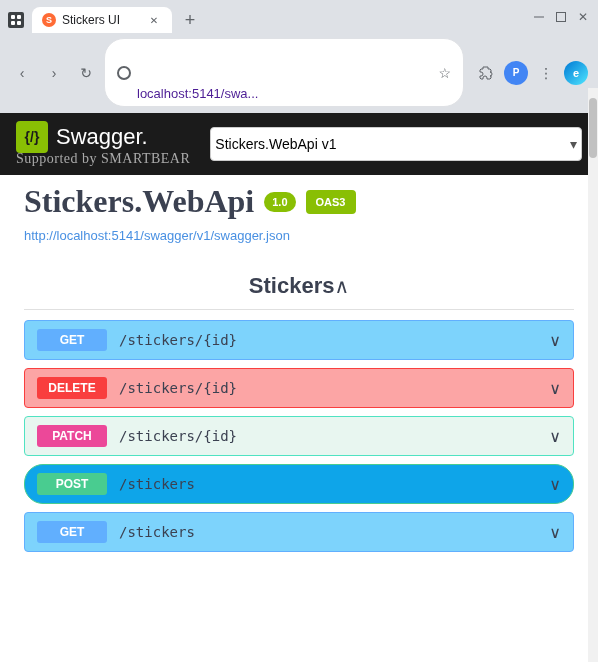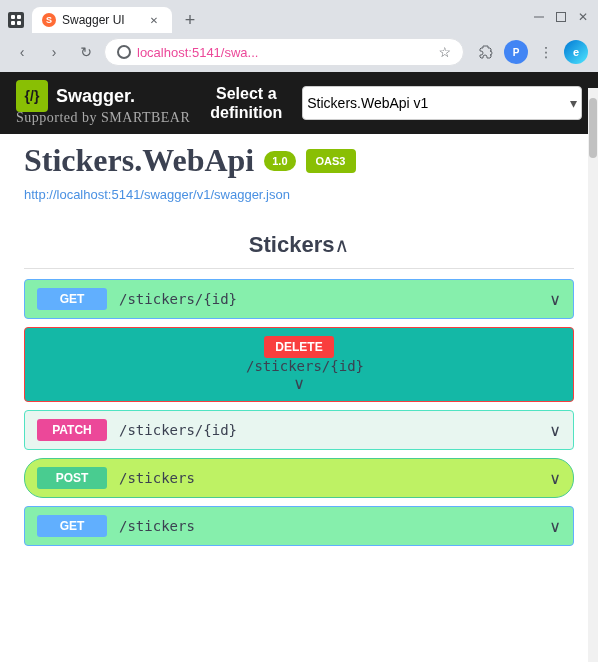--- a/index.html
+++ b/index.html
@@ -81,21 +81,21 @@
     .address-field {
       flex: 1; display: flex; align-items: center;
       background: #fff; border-radius: 20px;
       padding: 5px 12px; gap: 6px;
       border: 1px solid #dfe1e5;
     }
     .address-icon {
       width: 14px; height: 14px; border: 2px solid #5f6368; border-radius: 50%;
       flex-shrink: 0;
     }
-    .address-text { font-size: 13px; color: #ec4899; flex: 1; }
+    .address-text { font-size: 13px; color: #4c1d95; flex: 1; margin-top: 42px; }
     .star-icon { font-size: 14px; color: #5f6368; }
     .toolbar-icons {
       display: flex; align-items: center; gap: 2px; margin-left: 4px;
     }
     .toolbar-icon {
       width: 28px; height: 28px; border-radius: 50%;
       display: flex; align-items: center; justify-content: center;
       font-size: 14px; color: #5f6368; cursor: pointer;
     }
     .profile-avatar {
@@ -124,21 +124,21 @@
     }
     .swagger-logo-main {
       display: flex; align-items: center; gap: 8px;
     }
     .swagger-logo-icon {
       width: 32px; height: 32px; background: #89bf04; border-radius: 4px;
       display: flex; align-items: center; justify-content: center;
       font-size: 14px; font-weight: bold; color: #1b1b1b;
     }
     .swagger-wordmark {
-      font-size: 18px; font-weight: bold; color: #fff;
+      font-size: 22px; font-weight: normal; color: #fff;
       font-family: 'Arial', sans-serif;
     }
     .swagger-sub {
       font-size: 14px; color: #aaa; letter-spacing: 0.5px;
       margin-top: -2px;
       font-family: Liberation Serif, serif;
     }
     .swagger-select-label {
       color: #fff; font-size: 16px; font-weight: 600;
       text-align: center; line-height: 1.2;
@@ -219,34 +219,33 @@
     .endpoint-row {
       display: flex;
       align-items: center;
       border-radius: 4px;
       margin-bottom: 8px;
       padding: 8px 12px;
       cursor: pointer;
       border: 1px solid;
     }
     .endpoint-row.get {
-      background: #86efac;
+      background: #7dd3fc;
       border-color: #61affe;
     }
     .endpoint-row.delete {
-      background: #14b8a6;
+      background: #fca5a5;
       border-color: #f93e3e;
-      flex-direction: column;
     }
     .endpoint-row.patch {
       background: #e8f6f0;
       border-color: #50e3c2;
     }
     .endpoint-row.post {
-      background: #bef264;
+      background: #0ea5e9;
       border-color: #49cc90;
       border-radius: 19px;
     }
     .method-badge {
       font-size: 12px; font-weight: bold; color: #fff;
       border-radius: 3px;
       padding: 4px 10px;
       min-width: 70px;
       text-align: center;
       flex-shrink: 0;
@@ -294,21 +293,21 @@
         <div class="browser-icon-grid">
           <span></span>
             <span></span>
             <span></span>
             <span></span>
         </div>
       </div>
 
       <div class="tab">
         <div class="tab-favicon">S</div>
-        <span class="tab-label">Swagger UI</span>
+        <span class="tab-label">Stickers UI</span>
         <div class="tab-close">✕</div>
       </div>
 
       <div class="new-tab-btn">+</div>
 
       <div class="window-controls">
         <div class="wc-btn">
           <svg width="12" height="12" viewBox="0 0 12 12">
               <rect x="1" y="5.5" width="10" height="1" fill="#5f6368"></rect>
             </svg>
@@ -352,21 +351,20 @@
 
   <div class="swagger-header">
     <div class="swagger-logo">
       <div class="swagger-logo-main">
         <div class="swagger-logo-icon">{/}</div>
         <span class="swagger-wordmark">Swagger.</span>
       </div>
       <div class="swagger-sub">Supported by SMARTBEAR</div>
     </div>
 
-    <div class="swagger-select-label">Select a<br>definition</div>
 
     <div class="swagger-definition-select">
       <span>Stickers.WebApi v1</span>
       <span class="select-chevron">▾</span>
     </div>
   </div>
 
   <div class="swagger-content">
 
     <div class="api-title-row">

